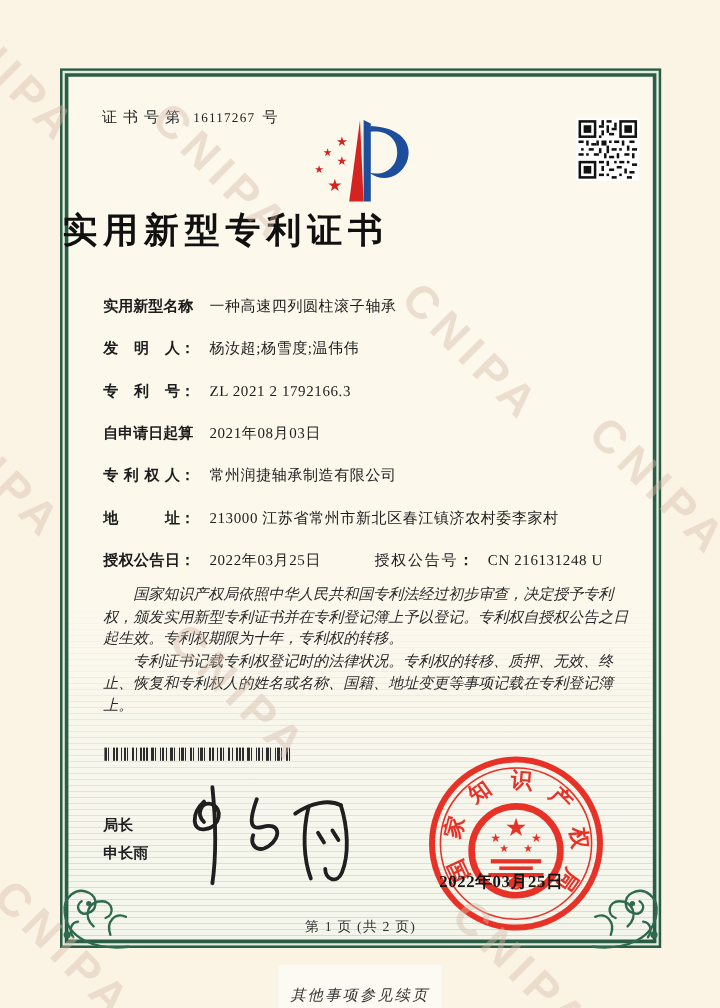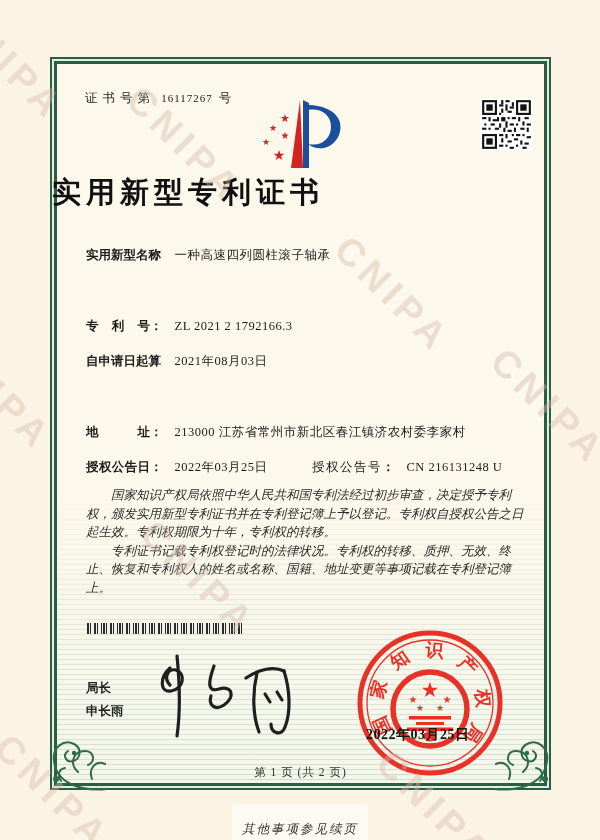--- a/index.html
+++ b/index.html
@@ -168,25 +168,31 @@
       <path d="M48,8 L51,76 L39,76 Z" fill="#d5231f"></path>
       <path d="M51,8 L57,11 L57,76 L51,76 Z" fill="#1d4e9c"></path>
       <path d="M57,13 C82,14 93,28 87,43 C81,57 66,60 56,52 C70,55 79,46 79,35 C79,22 68,16 56,18 Z" fill="#1d4e9c"></path>
     </svg>
 
     <div class="title">实用新型专利证书</div>
 
     <div class="row r1">
       <span class="lbl">实用新型名称</span><span class="colon">：</span><span class="val">一种高速四列圆柱滚子轴承</span>
     </div>
+    <div class="row r2">
+      <span class="lbl">发明人</span><span class="colon">：</span><span class="val">杨汝超;杨雪度;温伟伟</span>
+    </div>
     <div class="row r3">
       <span class="lbl">专利号</span><span class="colon">：</span><span class="val">ZL 2021 2 1792166.3</span>
     </div>
     <div class="row r4">
       <span class="lbl">自申请日起算</span><span class="colon">：</span><span class="val">2021年08月03日</span>
+    </div>
+    <div class="row r5">
+      <span class="lbl">专利权人</span><span class="colon">：</span><span class="val">常州润捷轴承制造有限公司</span>
     </div>
     <div class="row r6">
       <span class="lbl">地址</span><span class="colon">：</span><span class="val">213000 江苏省常州市新北区春江镇济农村委李家村</span>
     </div>
     <div class="row r7">
       <span class="lbl">授权公告日</span><span class="colon">：</span><span class="val">2022年03月25日</span>
       <span class="pair2">
         <span class="lbl2">授权公告号</span><span class="colon">：</span><span class="val">CN 216131248 U</span>
       </span>
     </div>

